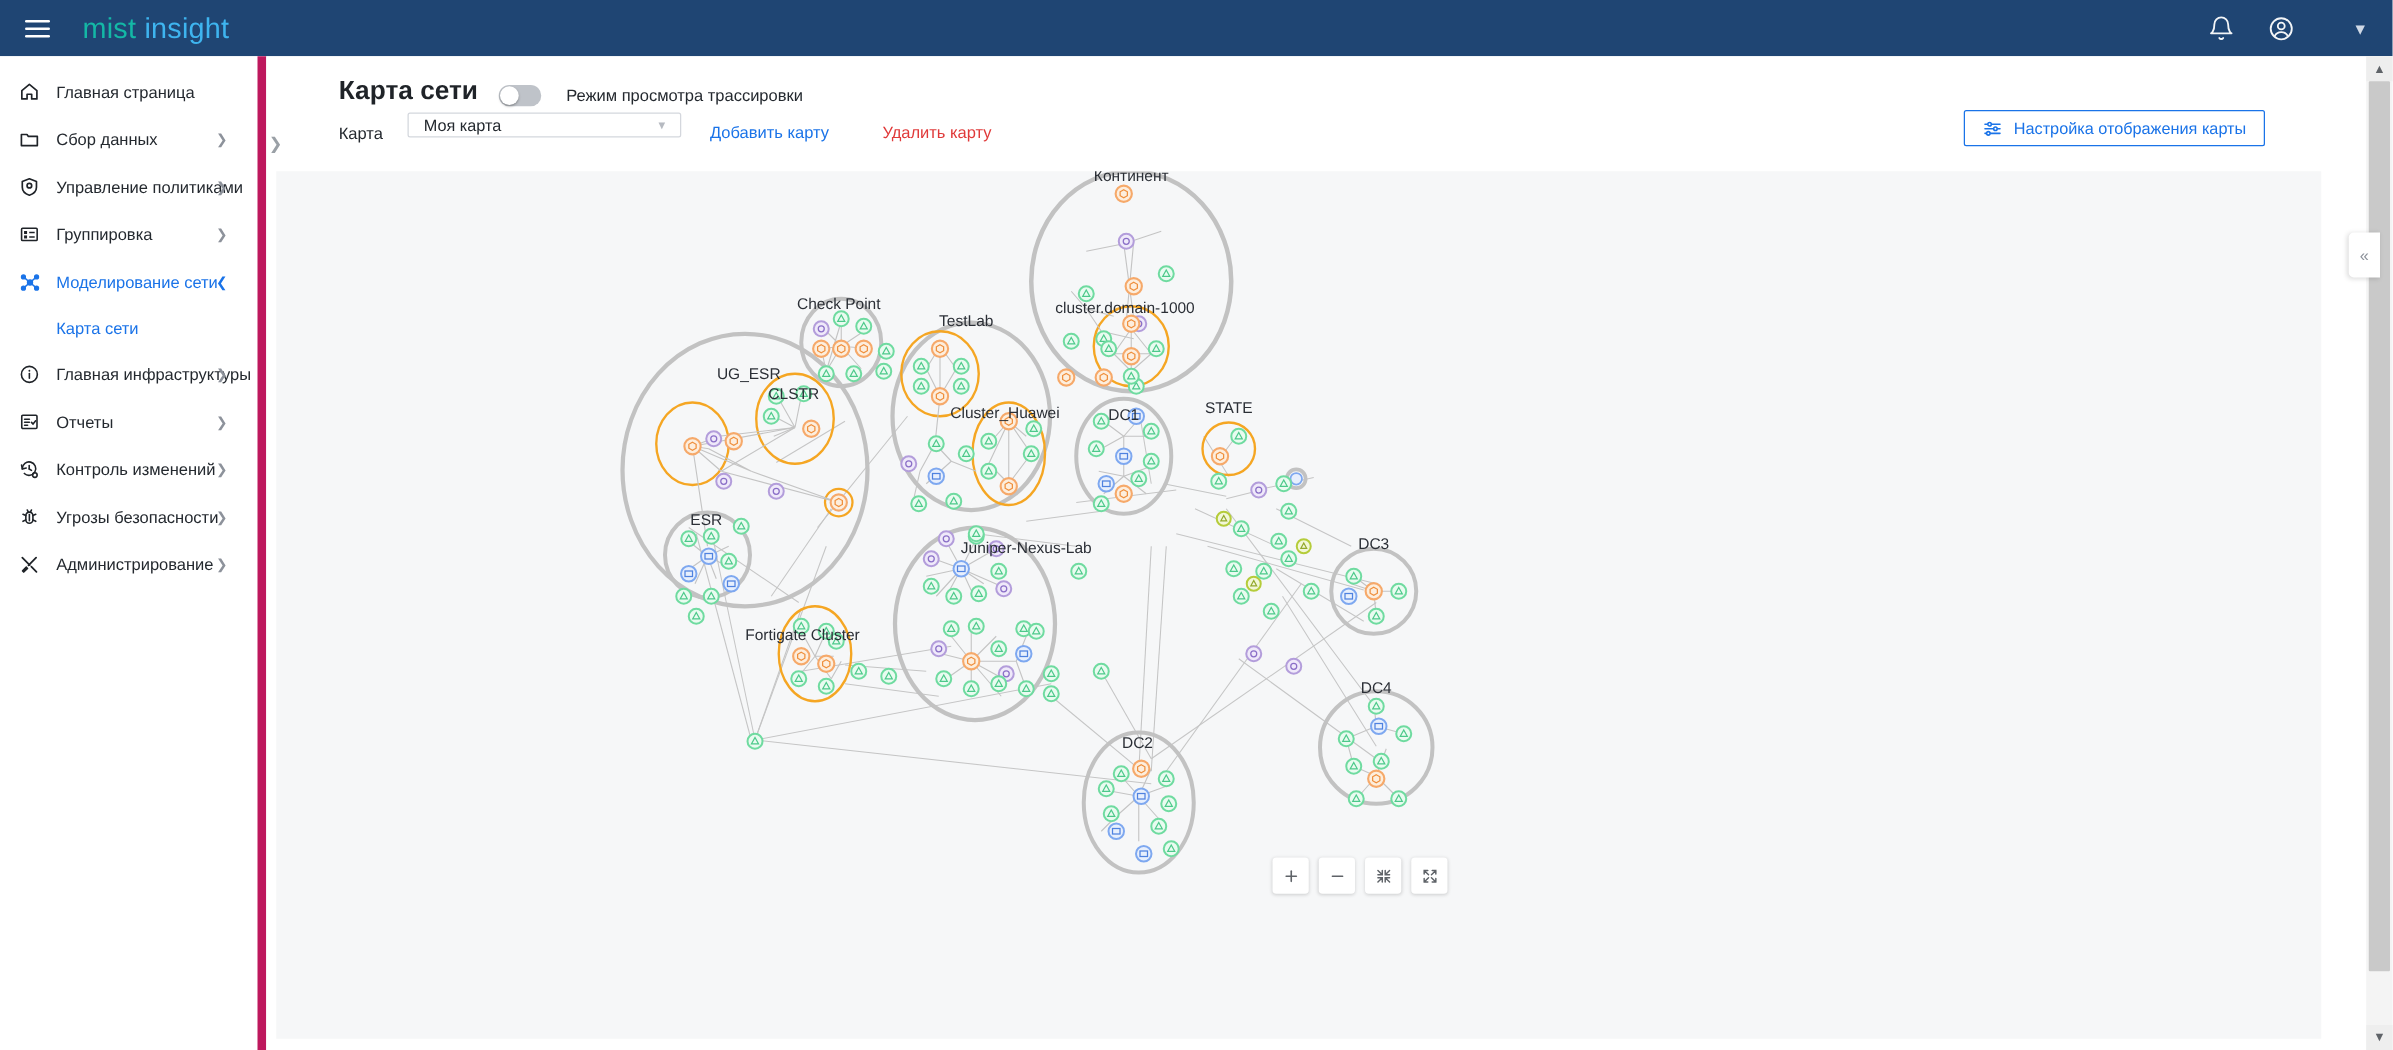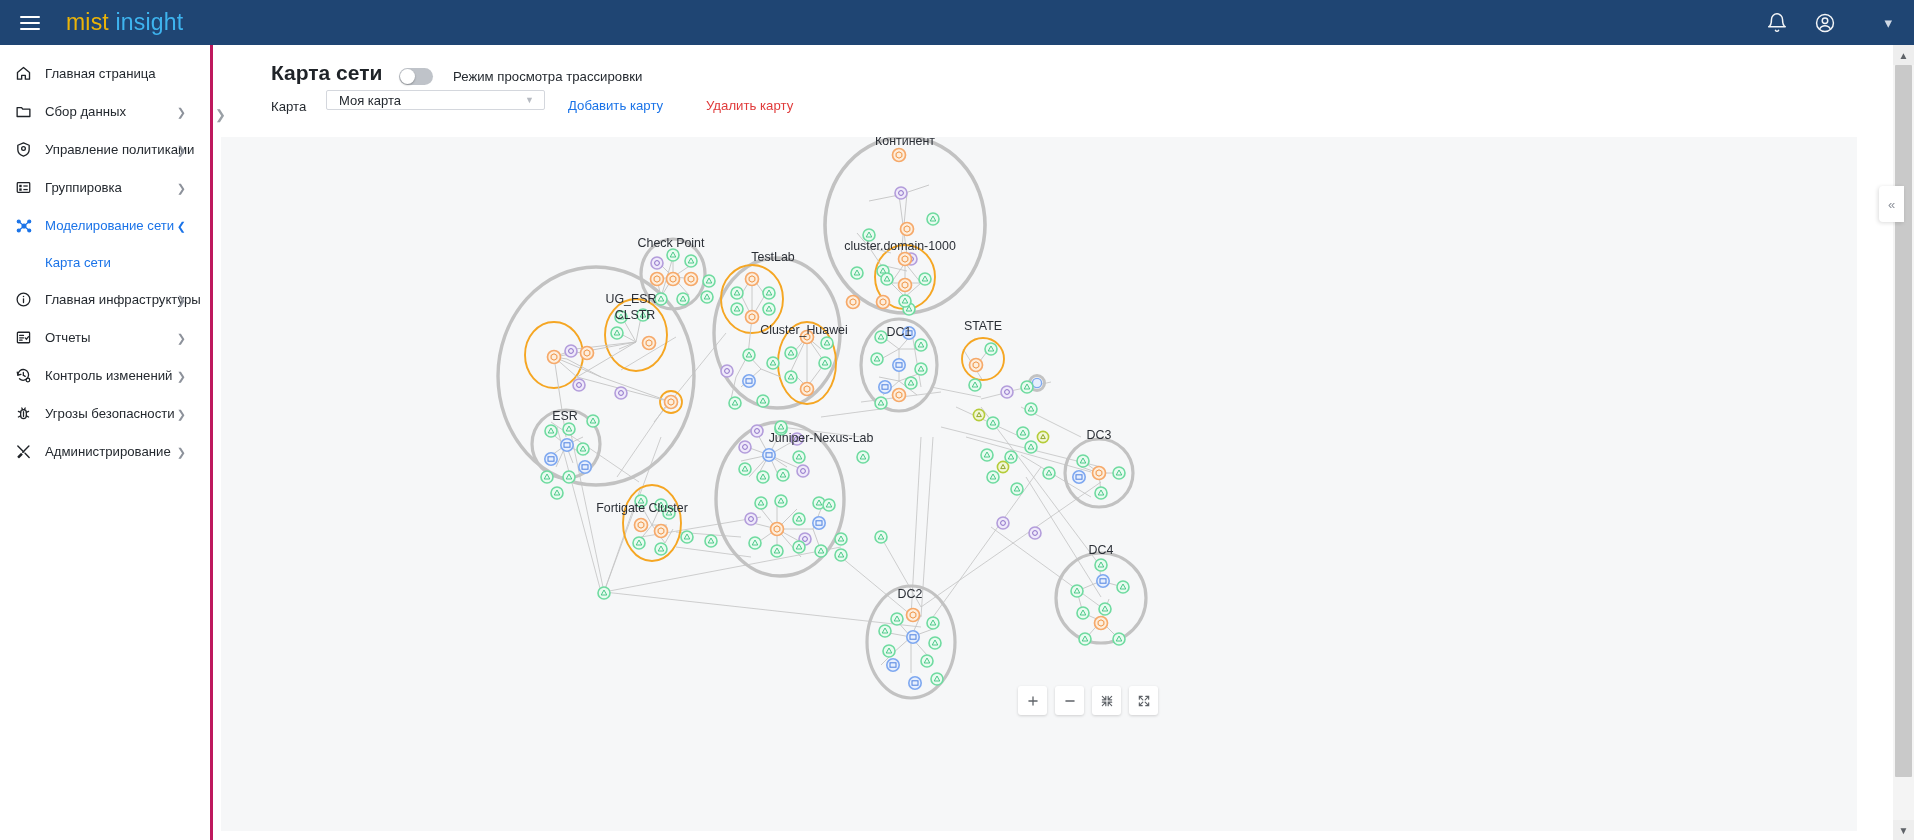--- a/index.html
+++ b/index.html
@@ -16,33 +16,33 @@
     background: #1f4573;
     display: flex; align-items: center;
   }
   #hamburger {
     width: 20px; height: 14px; margin-left: 20px; margin-right: 26px;
     display: flex; flex-direction: column; justify-content: space-between;
     cursor: pointer;
   }
   #hamburger i { display: block; height: 2px; background: #ffffff; border-radius: 1px; }
   #brand { font-size: 23px; letter-spacing: .2px; }
-  #brand .b1 { color: #eab308; }
+  #brand .b1 { color: #14b8a6; }
   #brand .b2 { color: #3eb4ef; }
   #topbar-right {
     margin-left: auto; display: flex; align-items: center; gap: 26px;
     padding-right: 22px;
   }
   .tb-icon { width: 22px; height: 22px; cursor: pointer; opacity: .95; }
   .tb-chev { color: #cfd9e6; font-size: 15px; cursor: pointer; margin-left: 22px; }
 
   
   #sidebar {
     position: absolute; left: 0; top: 45px; width: 213px; height: 795px;
-    background: #ffffff; border-right: 3px solid #be185d;
+    background: #ffffff; border-right: 7px solid #be185d;
   }
   .nav-item {
     position: relative; display: flex; align-items: center;
     height: 33px; padding-left: 14px; cursor: pointer;
     font-size: 13.2px; color: #24292f;
   }
   .nav-item .ic {
     width: 19px; height: 19px; margin-right: 12px;
     display: flex; align-items: center; justify-content: center; flex: none;
   }
@@ -361,20 +361,31 @@
     <div id="map-row-label">Карта</div>
 
     <div id="map-select">
       <span class="val">Моя карта</span>
       <span class="sel-chev">▼</span>
     </div>
 
     <div class="head-link" id="link-add">Добавить карту</div>
     <div class="head-link" id="link-del">Удалить карту</div>
 
+    <div id="map-settings-btn">
+      <svg width="16" height="16" viewBox="0 0 24 24" fill="none" stroke="#1a73e8" stroke-width="1.9" stroke-linecap="round">
+        <line x1="3" y1="6.5" x2="21" y2="6.5"></line>
+        <line x1="3" y1="12" x2="21" y2="12"></line>
+        <line x1="3" y1="17.5" x2="21" y2="17.5"></line>
+        <circle cx="8.5" cy="6.5" r="2.1" fill="#ffffff"></circle>
+        <circle cx="15.5" cy="12" r="2.1" fill="#ffffff"></circle>
+        <circle cx="7" cy="17.5" r="2.1" fill="#ffffff"></circle>
+      </svg>
+      <span class="lbl">Настройка отображения карты</span>
+    </div>
   </div>
 
   <div id="map-canvas">
 
     <svg id="map-svg" width="1636" height="694">
       <defs>
         <g id="n-green">
           <circle r="6" fill="#e9fbf0" stroke="#6fdba0" stroke-width="1.6"></circle>
           <path d="M0 -3 L2.8 2 L-2.8 2 Z" fill="none" stroke="#4cc98a" stroke-width="1"></path>
         </g>
@@ -686,21 +697,21 @@
         <use href="#n-green" x="706" y="524"></use>
         <use href="#n-blue" x="694" y="546"></use>
         <use href="#n-green" x="716" y="542"></use>
       </g>
     </svg>
 
     <div class="cluster-label" style="left:684px; top:-3px;">Континент</div>
     <div class="cluster-label" style="left:679px; top:102px;">cluster.domain-1000</div>
     <div class="cluster-label" style="left:450px; top:99px;">Check Point</div>
     <div class="cluster-label" style="left:552px; top:113px;">TestLab</div>
-    <div class="cluster-label" style="left:378px; top:155px;margin-left:32px;">UG_ESR</div>
+    <div class="cluster-label" style="left:378px; top:155px;">UG_ESR</div>
     <div class="cluster-label" style="left:414px; top:171px;">CLSTR</div>
     <div class="cluster-label" style="left:583px; top:186px;">Cluster_Huawei</div>
     <div class="cluster-label" style="left:678px; top:188px;">DC1</div>
     <div class="cluster-label" style="left:762px; top:182px;">STATE</div>
     <div class="cluster-label" style="left:344px; top:272px;">ESR</div>
     <div class="cluster-label" style="left:878px; top:291px;">DC3</div>
     <div class="cluster-label" style="left:556px; top:294px;margin-left:44px;">Juniper-Nexus-Lab</div>
     <div class="cluster-label" style="left:421px; top:364px;">Fortigate Cluster</div>
     <div class="cluster-label" style="left:880px; top:406px;">DC4</div>
     <div class="cluster-label" style="left:689px; top:450px;">DC2</div>

